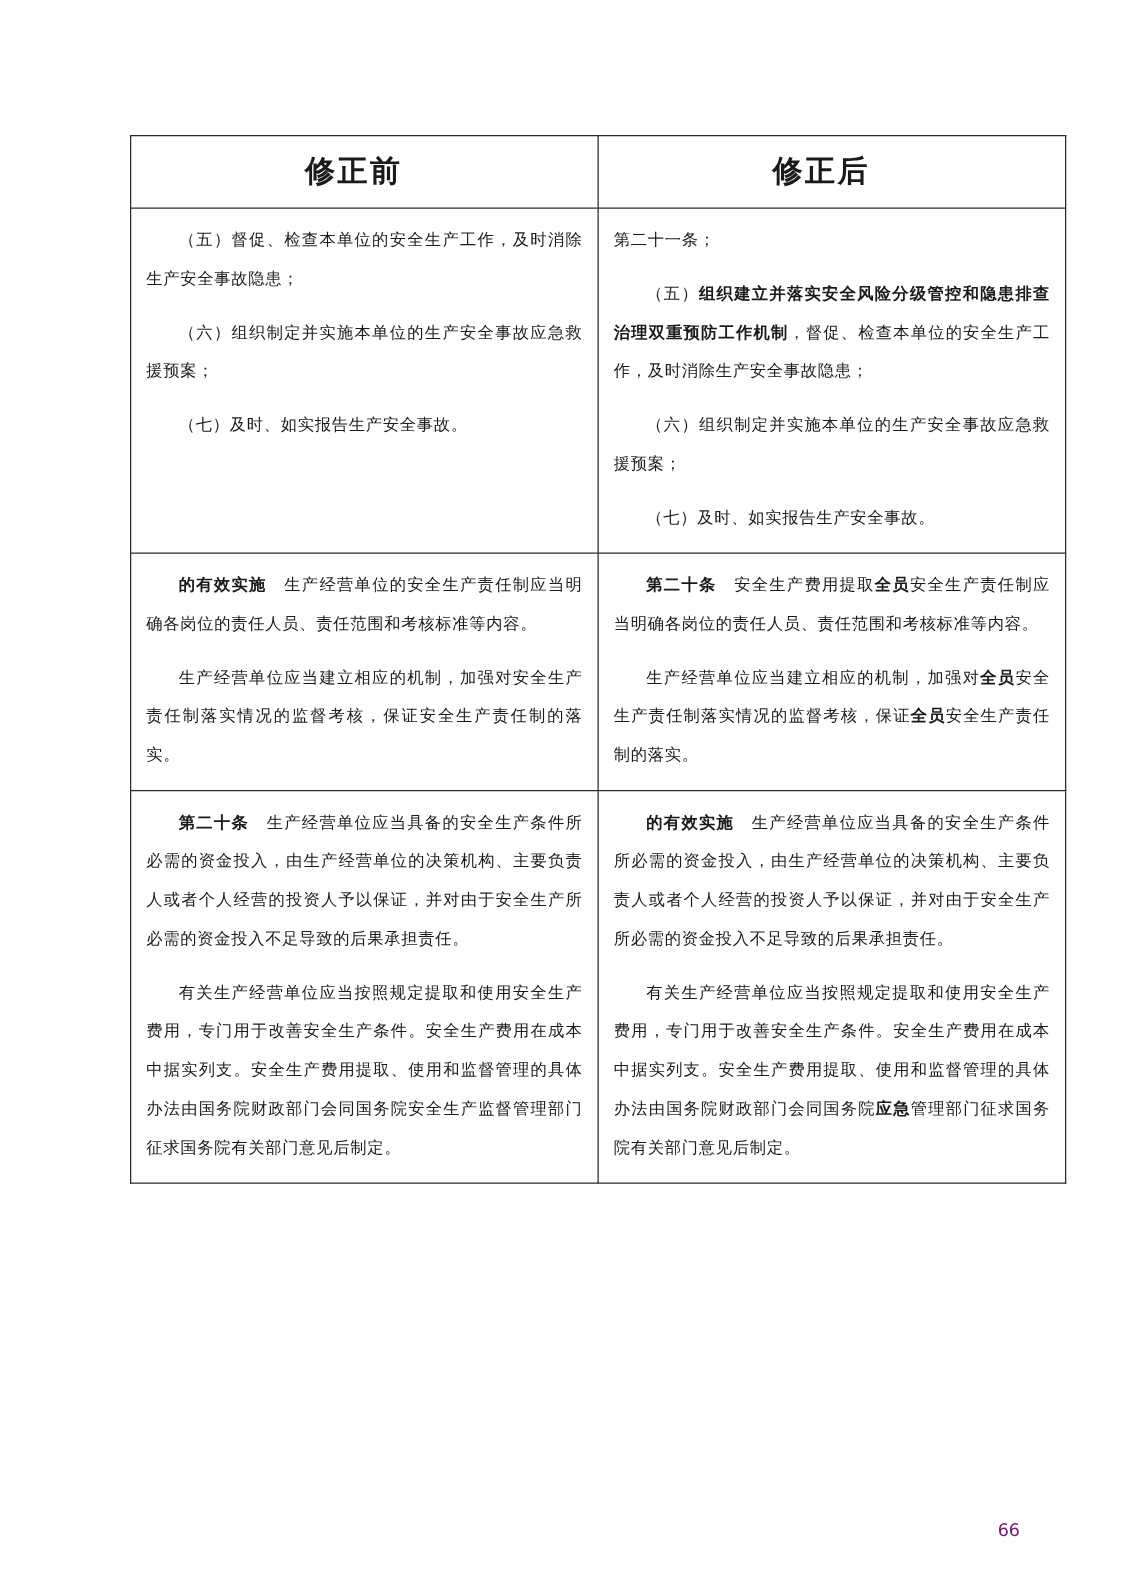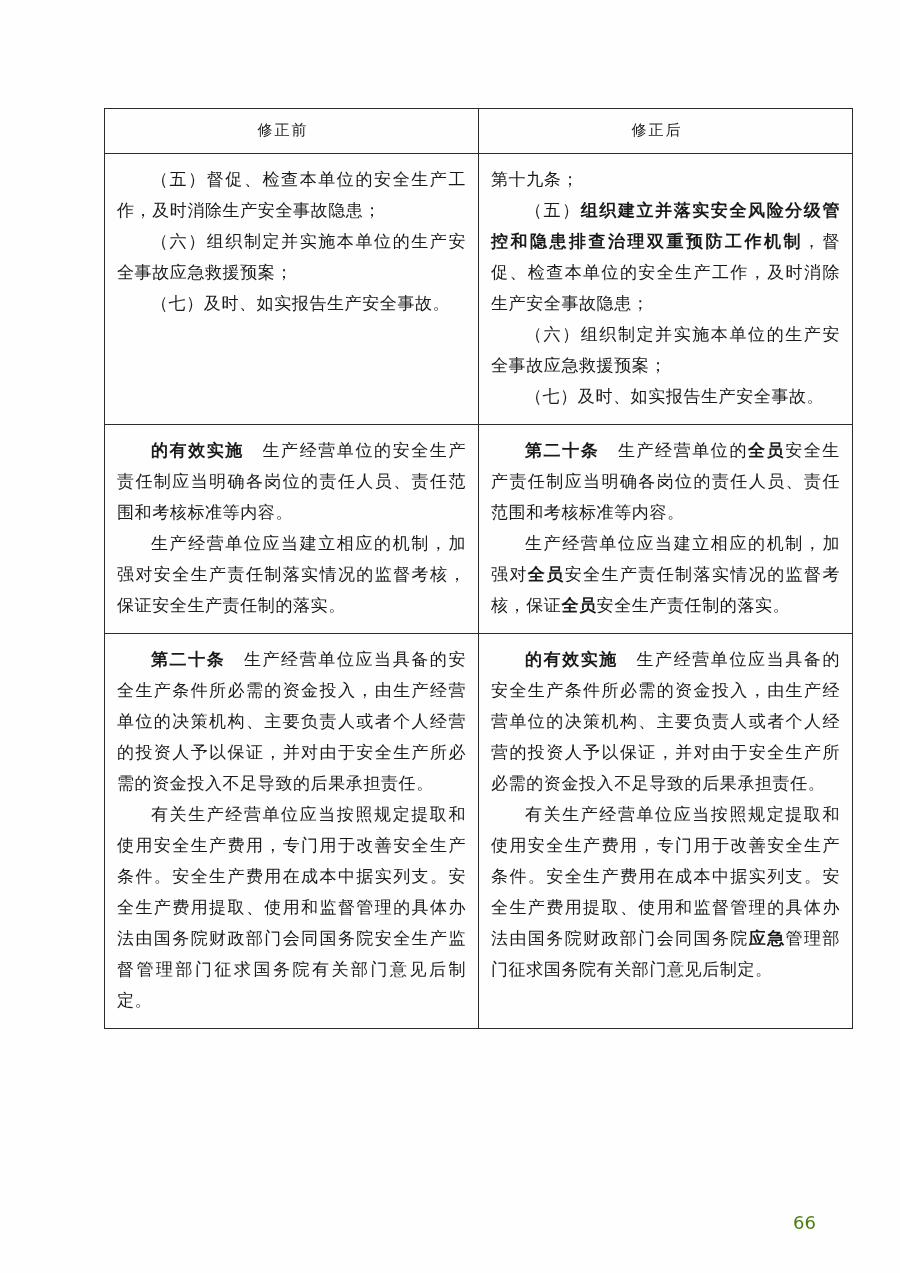--- a/index.html
+++ b/index.html
@@ -32,44 +32,44 @@
     width: 712px;
     table-layout: fixed;
   }
   table.cmp td, table.cmp th {
     border: 1px solid #2b2b2b;
     vertical-align: top;
     padding: 10px 12px 12px 12px;
   }
   table.cmp th {
     text-align: center;
-    font-weight: normal;
-    font-size: 15px;
+    font-weight: bold;
+    font-size: 24px;
     padding: 12px 17px 13px 0;
     letter-spacing: 2px;
   }
   td.col, th.col { width: 356px; }
   .para {
-    font-size: 17px;
+    font-size: 13px;
     line-height: 31px;
     letter-spacing: 0.6px;
     text-align: justify;
     margin: 0;
     word-break: break-all;
   }
-  .para + .para { margin-top: 0px; }
+  .para + .para { margin-top: 12px; }
   .indent { text-indent: 2em; }
   .b { font-weight: bold; }
   .pageno {
     position: absolute;
     right: 84px;
     bottom: 40px;
-    font-size: 18px;
+    font-size: 14px;
     font-family: "DejaVu Sans", sans-serif;
-    color: #4d7c0f;
+    color: #701a75;
   }
 </style>
 </head>
 <body>
 
 <div class="page">
   <div class="table-wrap">
     <table class="cmp">
       <thead>
         <tr>
@@ -81,37 +81,37 @@
         <tr>
           <td class="col">
               <div class="cell-content">
                 <p class="para indent">（五）督促、检查本单位的安全生产工作，及时消除生产安全事故隐患；</p>
                 <p class="para indent">（六）组织制定并实施本单位的生产安全事故应急救援预案；</p>
                 <p class="para indent">（七）及时、如实报告生产安全事故。</p>
               </div>
             </td>
           <td class="col">
               <div class="cell-content">
-                <p class="para"><span>第十九条；</span></p>
+                <p class="para"><span>第二十一条；</span></p>
                 <p class="para indent"><span>（五）</span><span class="b">组织建立并落实安全风险分级管控和隐患排查治理双重预防工作机制</span><span>，督促、检查本单位的安全生产工作，及时消除生产安全事故隐患；</span></p>
                 <p class="para indent"><span>（六）组织制定并实施本单位的生产安全事故应急救援预案；</span></p>
                 <p class="para indent"><span>（七）及时、如实报告生产安全事故。</span></p>
               </div>
             </td>
         </tr>
         <tr>
           <td class="col">
               <div class="cell-content">
                 <p class="para indent"><span class="b">的有效实施</span><span>　生产经营单位的安全生产责任制应当明确各岗位的责任人员、责任范围和考核标准等内容。</span></p>
                 <p class="para indent"><span>生产经营单位应当建立相应的机制，加强对安全生产责任制落实情况的监督考核，保证安全生产责任制的落实。</span></p>
               </div>
             </td>
           <td class="col">
               <div class="cell-content">
-                <p class="para indent"><span class="b">第二十条</span><span>　生产经营单位的</span><span class="b">全员</span><span>安全生产责任制应当明确各岗位的责任人员、责任范围和考核标准等内容。</span></p>
+                <p class="para indent"><span class="b">第二十条</span><span>　安全生产费用提取</span><span class="b">全员</span><span>安全生产责任制应当明确各岗位的责任人员、责任范围和考核标准等内容。</span></p>
                 <p class="para indent"><span>生产经营单位应当建立相应的机制，加强对</span><span class="b">全员</span><span>安全生产责任制落实情况的监督考核，保证</span><span class="b">全员</span><span>安全生产责任制的落实。</span></p>
               </div>
             </td>
         </tr>
         <tr>
           <td class="col">
               <div class="cell-content">
                 <p class="para indent"><span class="b">第二十条</span><span>　生产经营单位应当具备的安全生产条件所必需的资金投入，由生产经营单位的决策机构、主要负责人或者个人经营的投资人予以保证，并对由于安全生产所必需的资金投入不足导致的后果承担责任。</span></p>
                 <p class="para indent"><span>有关生产经营单位应当按照规定提取和使用安全生产费用，专门用于改善安全生产条件。安全生产费用在成本中据实列支。安全生产费用提取、使用和监督管理的具体办法由国务院财政部门会同国务院安全生产监督管理部门征求国务院有关部门意见后制定。</span></p>
               </div>

